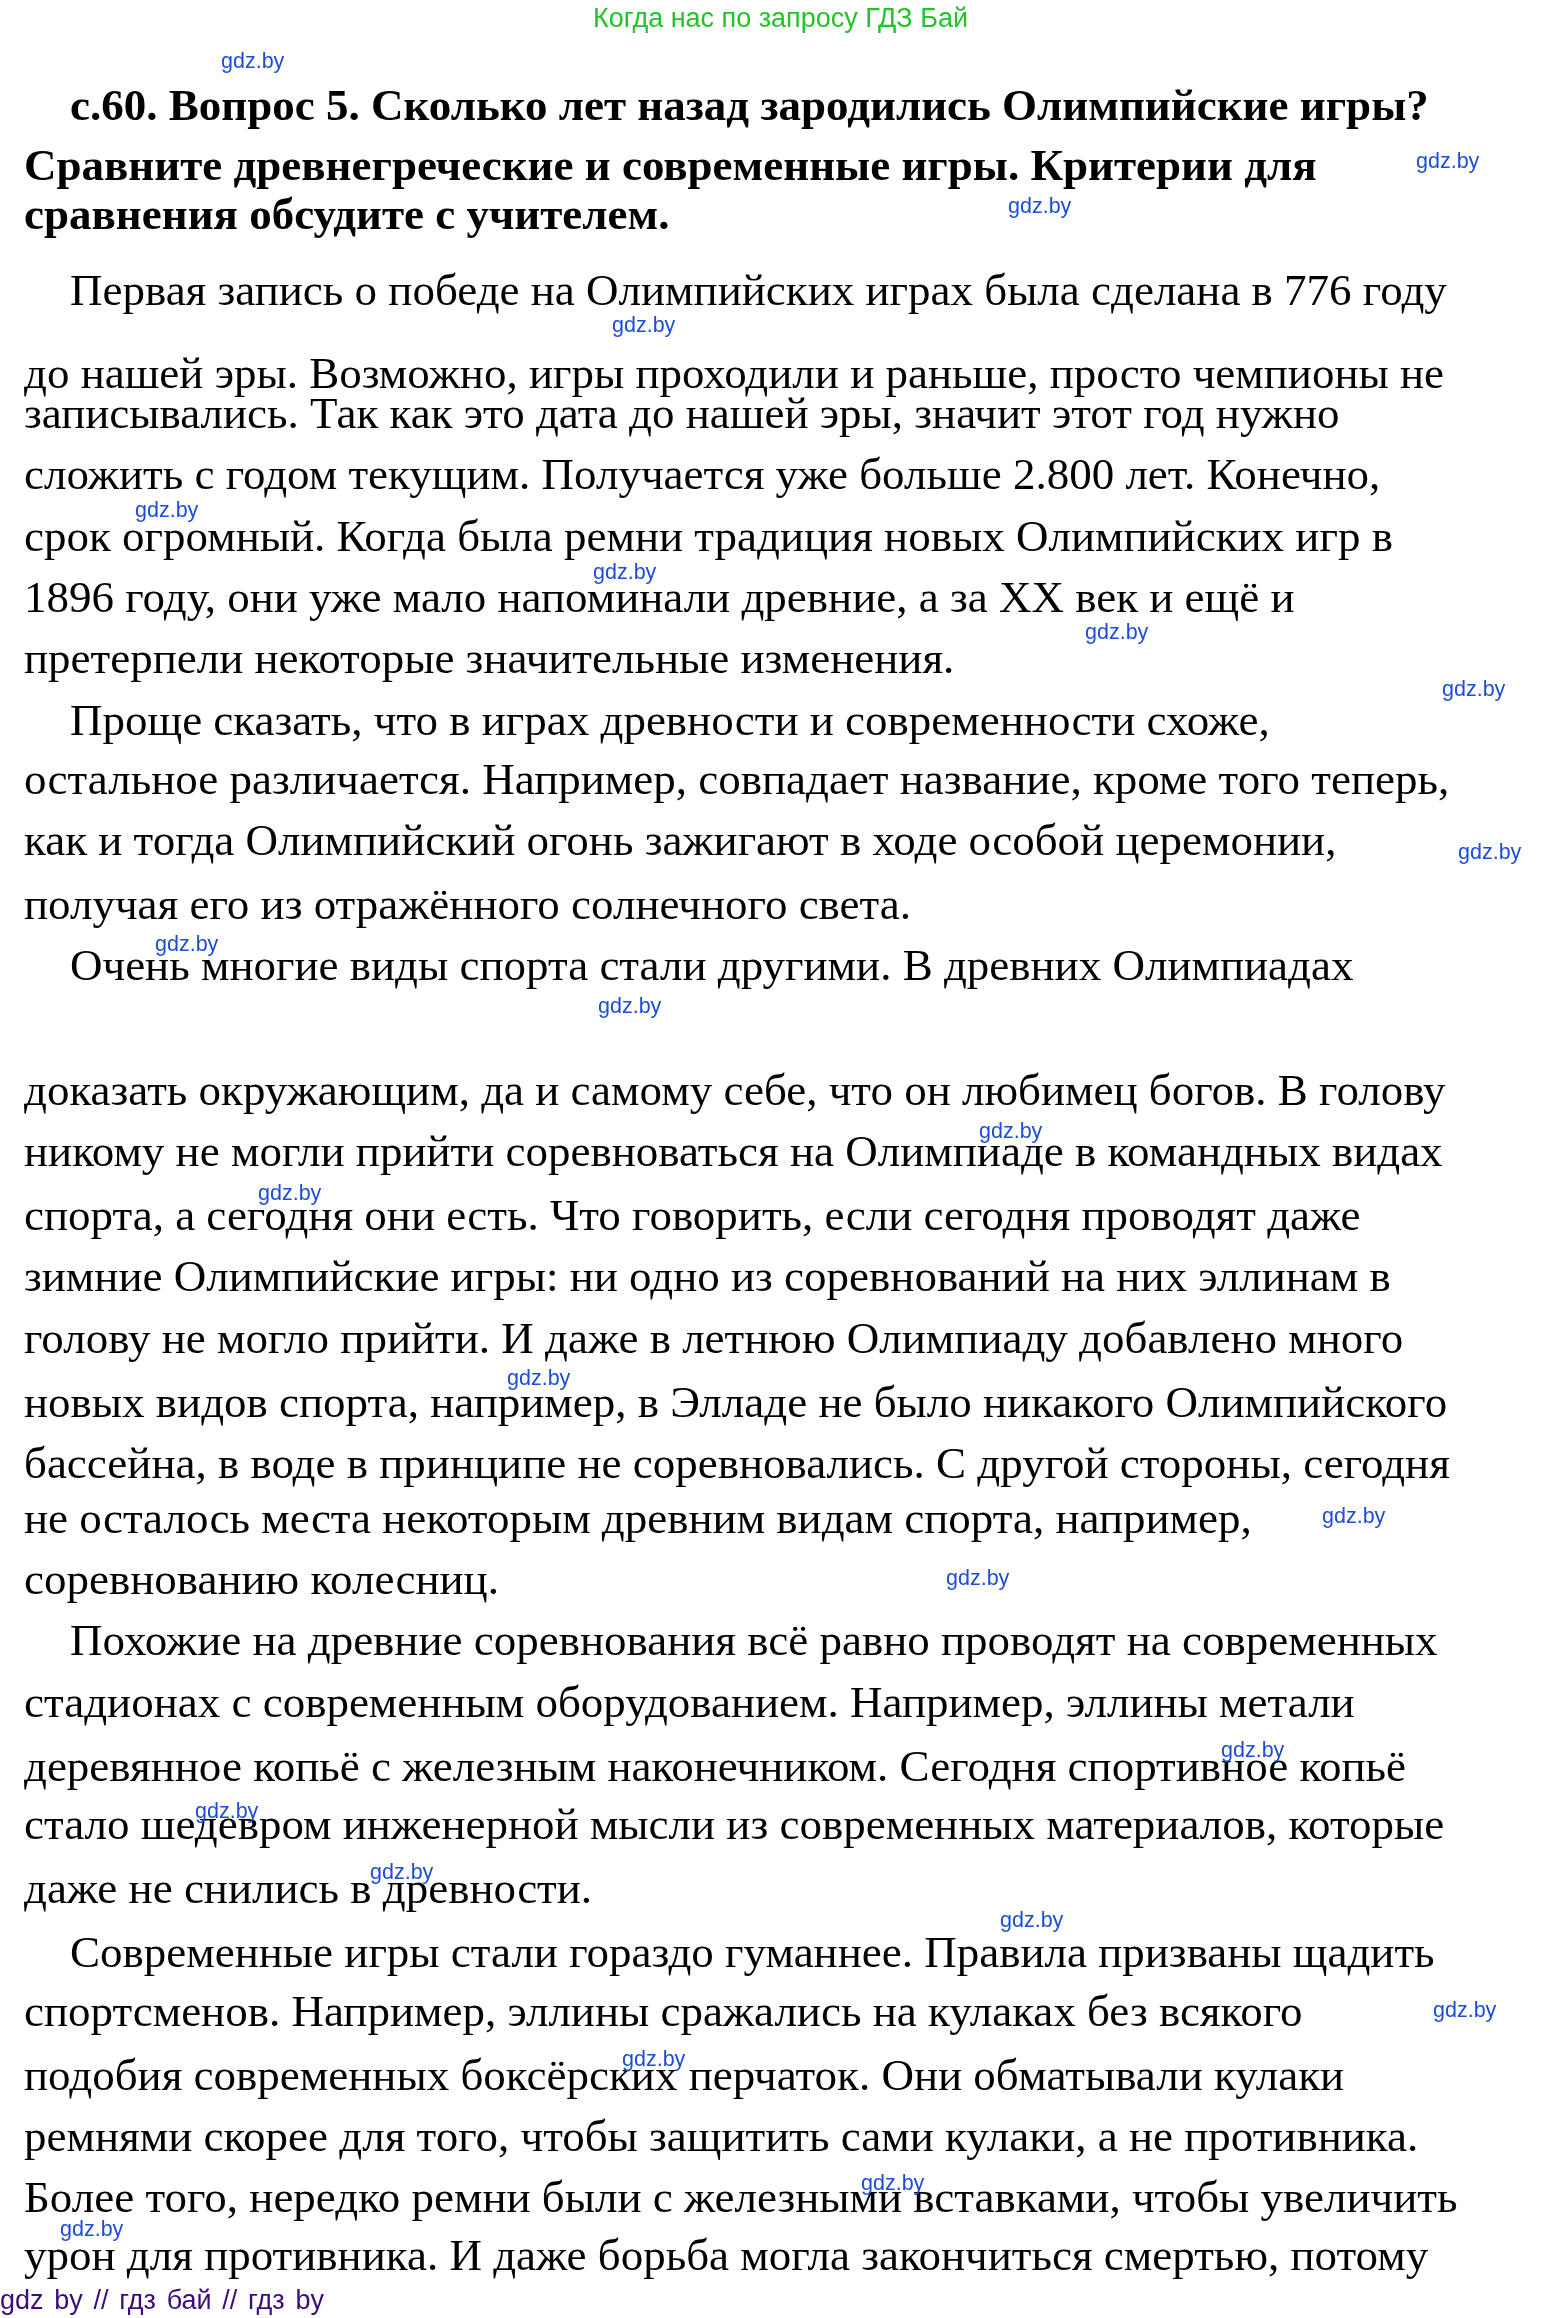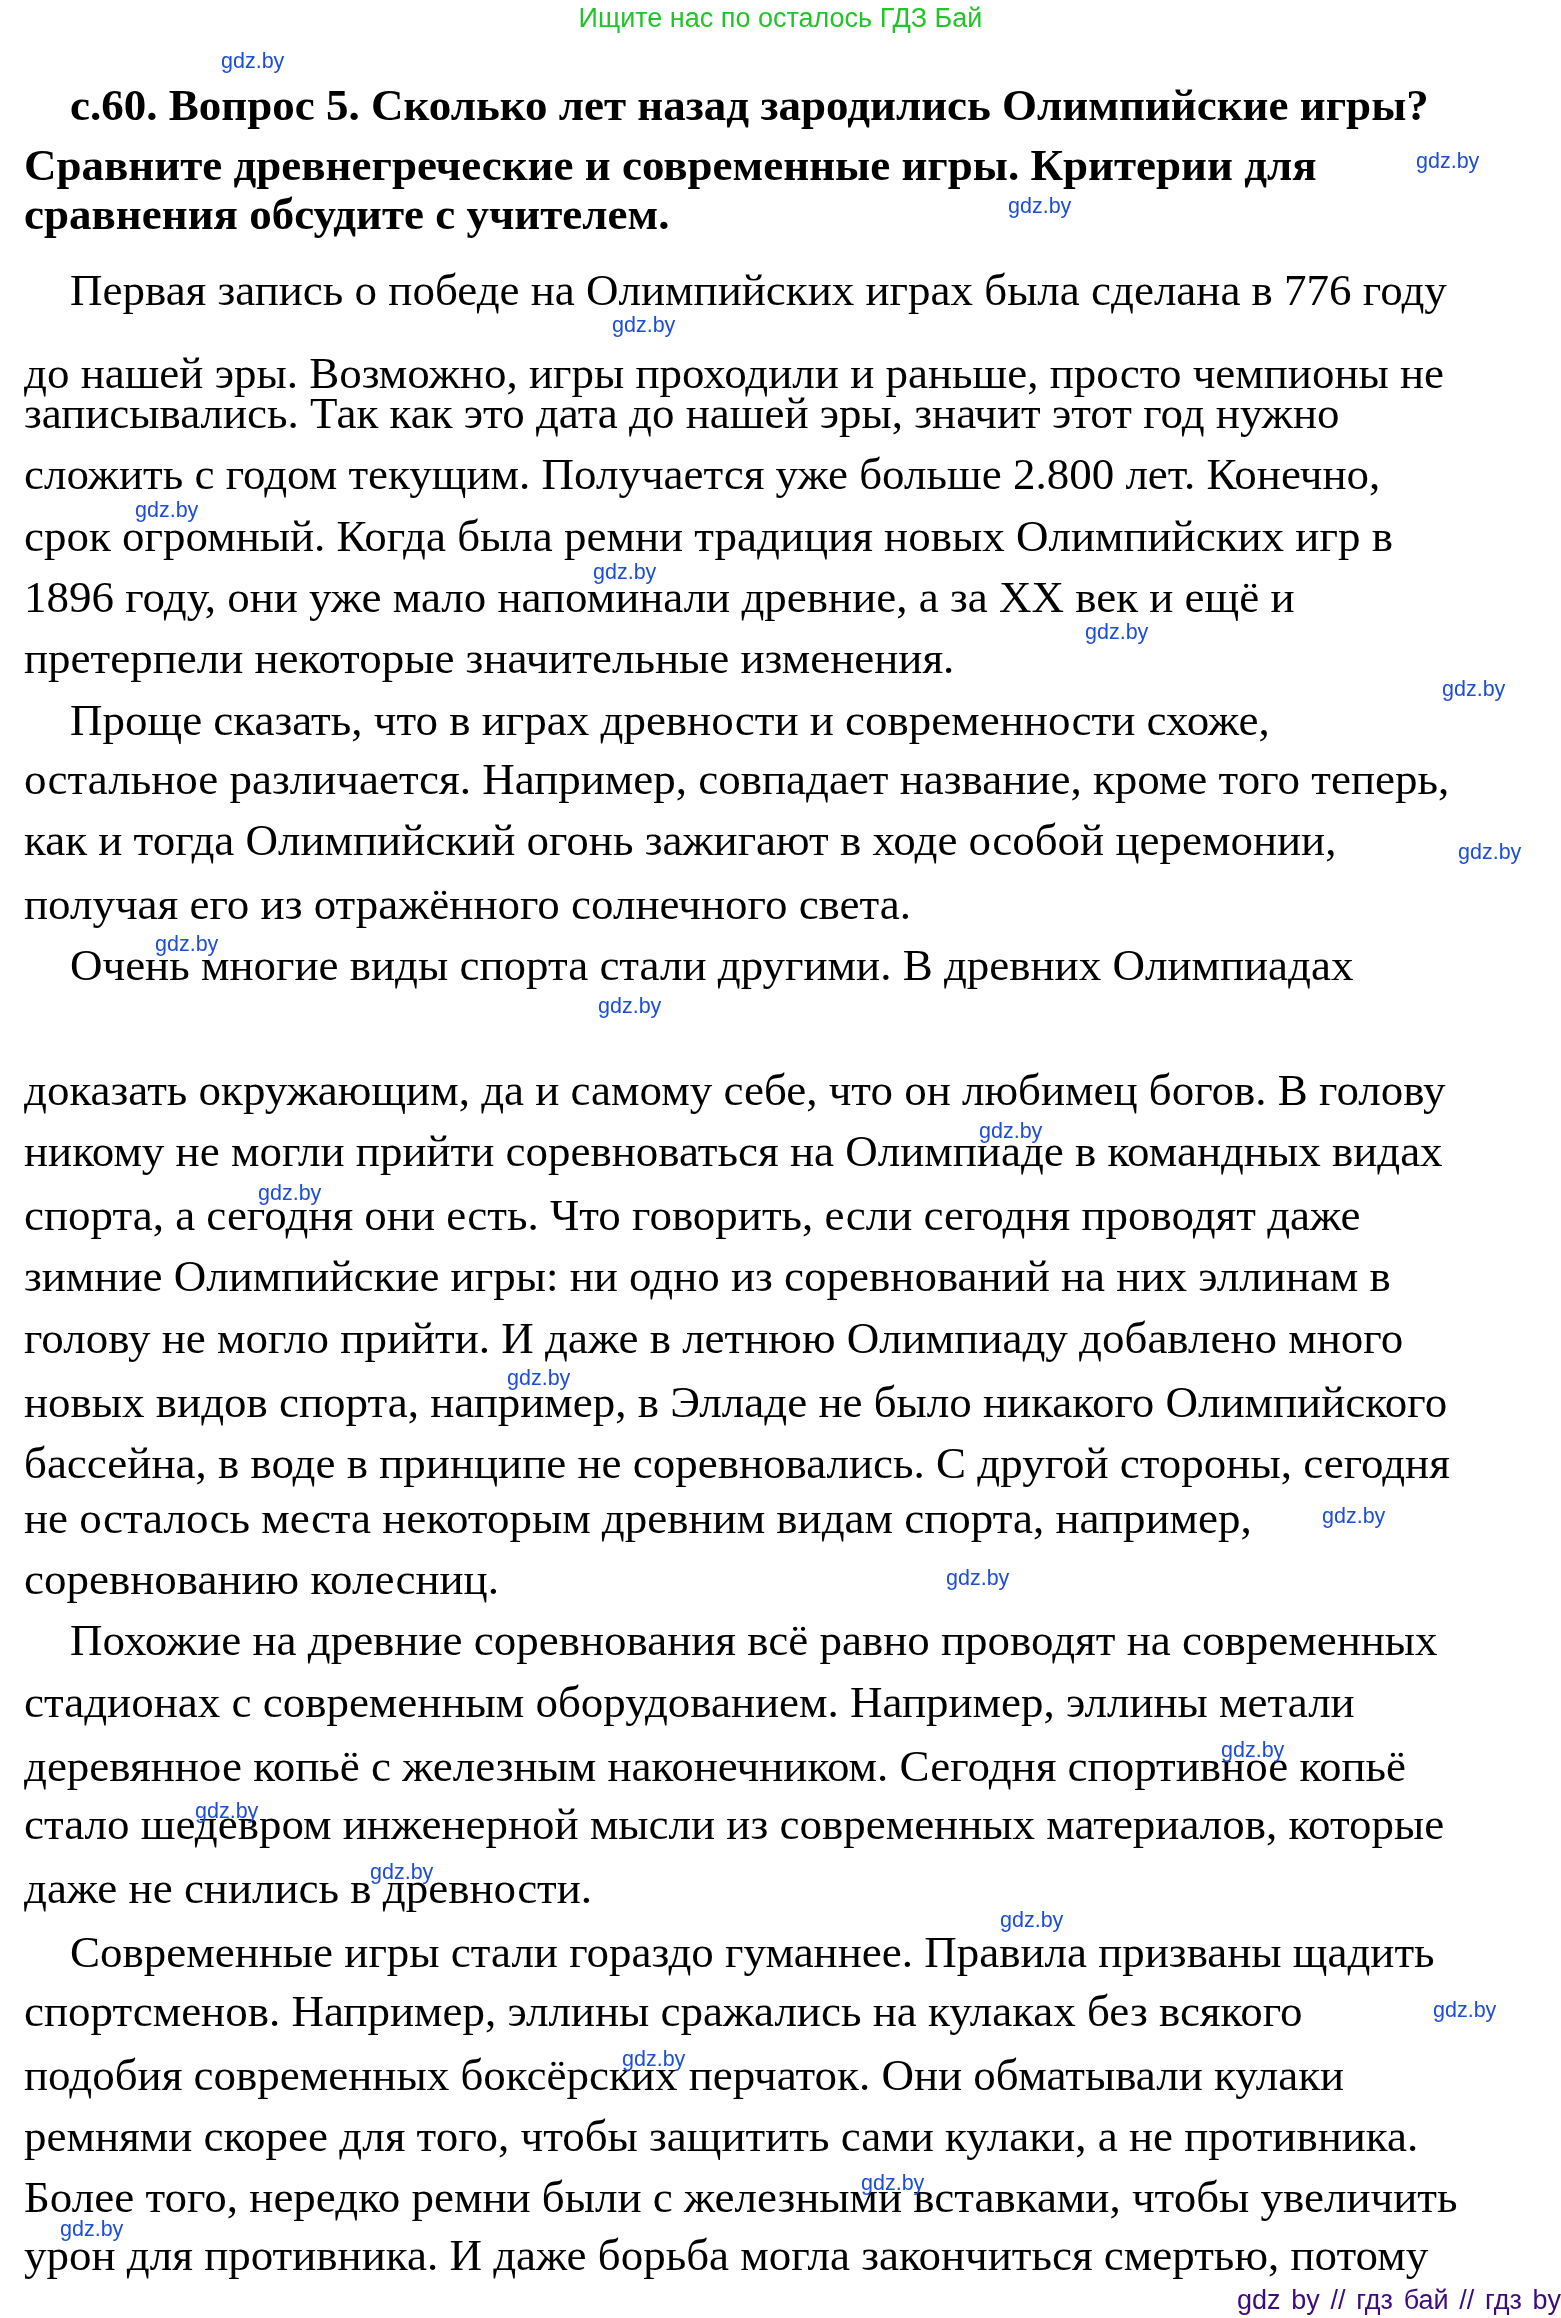--- a/index.html
+++ b/index.html
@@ -23,21 +23,21 @@
     font-size: 27px;
     line-height: 32px;
     color: #22c42a;
     white-space: nowrap;
   }
   .footer-banner {
     position: absolute;
     left: 0;
     top: 2284px;
     width: 1561px;
-    text-align: right;
+    text-align: left;
     font-family: "Liberation Sans", sans-serif;
     font-size: 27px;
     line-height: 32px;
     color: #3d0c7c;
     white-space: nowrap;
     word-spacing: 3.2px;
   }
   .doc {
     position: absolute;
     left: 0;
@@ -62,21 +62,21 @@
     font-family: "Liberation Sans", sans-serif;
     font-size: 21.5px;
     line-height: 21.5px;
     color: #1d4ed8;
     white-space: nowrap;
   }
 </style>
 </head>
 <body>
 
-<div class="header-banner">Ищите нас по осталось ГДЗ Бай</div>
+<div class="header-banner">Когда нас по запросу ГДЗ Бай</div>
 
 <div class="doc">
 
   <div class="line title indent" style="top:83px;">с.60. Вопрос 5. Сколько лет назад зародились Олимпийские игры?</div>
   <div class="line title" style="top:143px;">Сравните древнегреческие и современные игры. Критерии для</div>
   <div class="line title" style="top:192px;">сравнения обсудите с учителем.</div>
 
   <div class="line indent" style="top:268px;">Первая запись о победе на Олимпийских играх была сделана в 776 году</div>
   <div class="line" style="top:330px;margin-top:21px;">до нашей эры. Возможно, игры проходили и раньше, просто чемпионы не</div>
   <div class="line" style="top:391px;">записывались. Так как это дата до нашей эры, значит этот год нужно</div>

